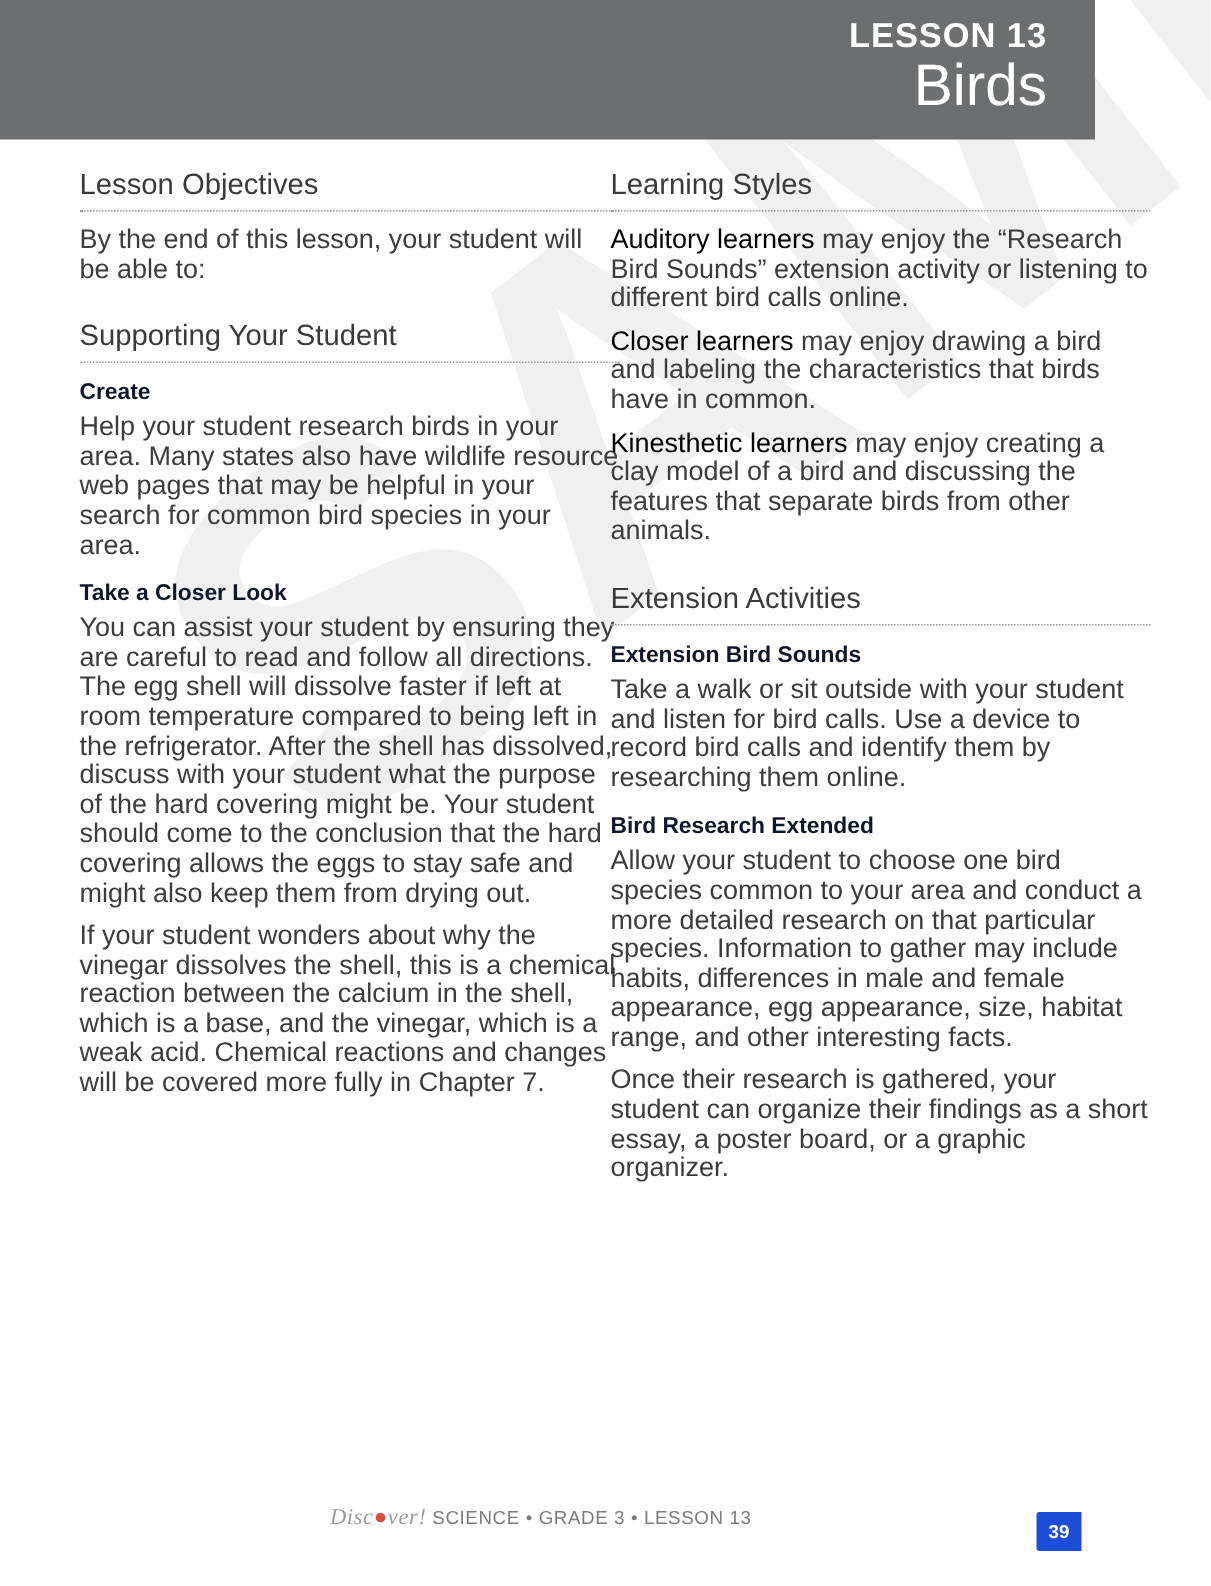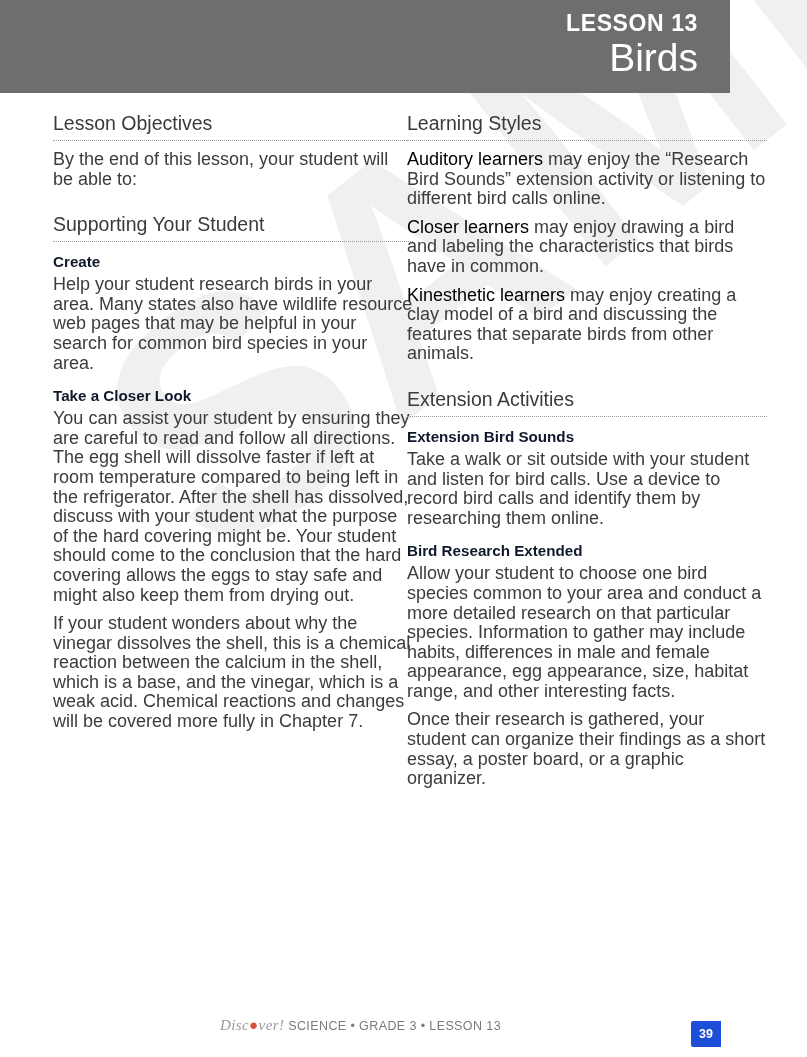--- a/index.html
+++ b/index.html
@@ -128,21 +128,21 @@
     margin: 13px 0 0 0;
     line-height: 20px;
   }
   h3.sub.first { margin-top: 10px; }
 
   .lead { font-weight: normal; color: #000000; }
 
   
   .footer {
     position: absolute;
-    bottom: 0; left: 0;
+    bottom: 13px; left: 0;
     width: 721px;
     height: 60px;
     z-index: 3;
   }
   .footer-text {
     position: absolute;
     left: 0; right: 0;
     top: 20px;
     text-align: center;
     font-size: 12.5px;

